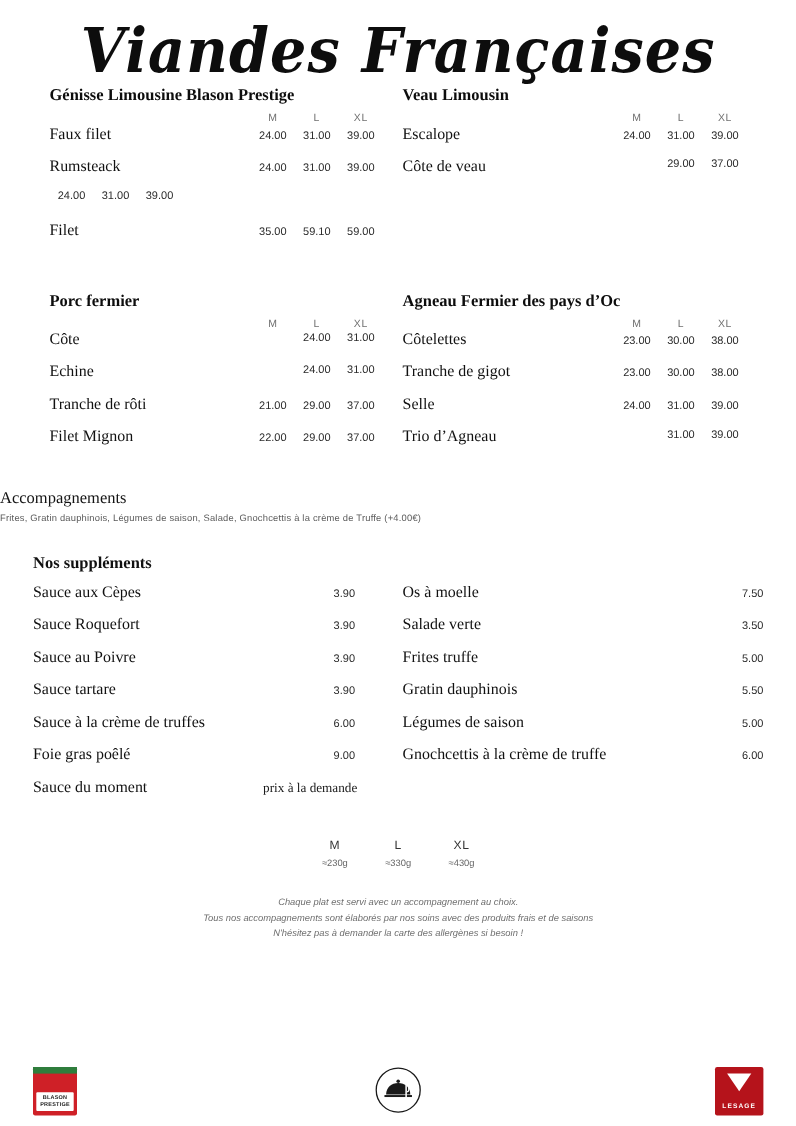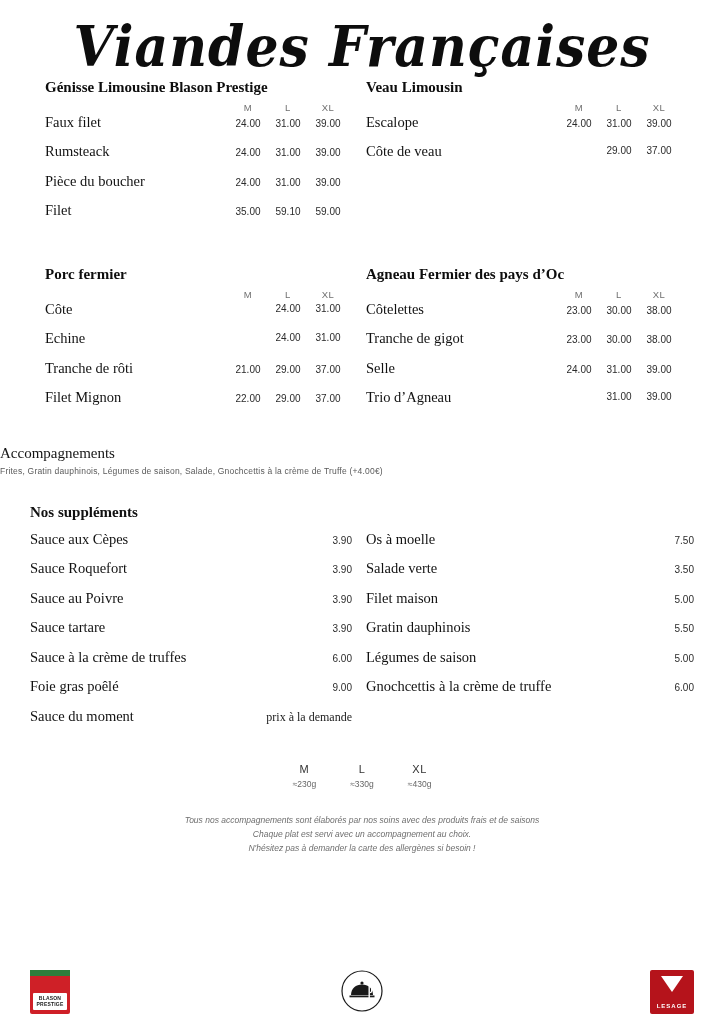--- a/index.html
+++ b/index.html
@@ -134,21 +134,21 @@
   .supp-name {
     flex: 1 1 auto;
     font-size: 14.5px;
     white-space: nowrap;
   }
   .supp-price {
     font-family: "Liberation Sans", sans-serif;
     font-size: 10px;
     color: #2b2b2b;
     width: 78px;
-    text-align: right;
+    text-align: center;
   }
   .supp-price.note {
     font-family: "Liberation Serif", serif;
     font-size: 12px;
     color: #1a1a1a;
     width: 140px;
   }
   .supp-price.rightal { text-align: right; width: 60px; }
 
   
@@ -301,21 +301,20 @@
     </div>
     <div class="item-row">
       <div class="item-name">Rumsteack</div>
       <div class="prices">
         <div class="price">24.00</div>
         <div class="price">31.00</div>
         <div class="price">39.00</div>
       </div>
     </div>
     <div class="item-row">
-      <div class="item-name">Pièce du boucher</div>
       <div class="prices">
         <div class="price">24.00</div>
         <div class="price">31.00</div>
         <div class="price">39.00</div>
       </div>
     </div>
     <div class="item-row">
       <div class="item-name">Filet</div>
       <div class="prices">
         <div class="price">35.00</div>
@@ -483,21 +482,21 @@
   <div class="supp-col right">
     <div class="supp-row">
       <div class="supp-name">Os à moelle</div>
       <div class="supp-price rightal">7.50</div>
     </div>
     <div class="supp-row">
       <div class="supp-name">Salade verte</div>
       <div class="supp-price rightal">3.50</div>
     </div>
     <div class="supp-row">
-      <div class="supp-name">Filet maison</div>
+      <div class="supp-name">Frites truffe</div>
       <div class="supp-price rightal">5.00</div>
     </div>
     <div class="supp-row">
       <div class="supp-name">Gratin dauphinois</div>
       <div class="supp-price rightal">5.50</div>
     </div>
     <div class="supp-row">
       <div class="supp-name">Légumes de saison</div>
       <div class="supp-price rightal">5.00</div>
     </div>
@@ -517,22 +516,22 @@
     <div class="weight-letter">L</div>
     <div class="weight-value">≈330g</div>
   </div>
   <div class="weight-item">
     <div class="weight-letter">XL</div>
     <div class="weight-value">≈430g</div>
   </div>
 </div>
 
 <div class="footnotes">
+  <div>Chaque plat est servi avec un accompagnement au choix.</div>
   <div>Tous nos accompagnements sont élaborés par nos soins avec des produits frais et de saisons</div>
-  <div>Chaque plat est servi avec un accompagnement au choix.</div>
   <div>N'hésitez pas à demander la carte des allergènes si besoin !</div>
 </div>
 
 <div class="footer-logos">
 
   <div class="logo-left">
     <div class="bp-badge">
       <div class="bp-inner">
         <span>BLASON</span>
         <span>PRESTIGE</span>

